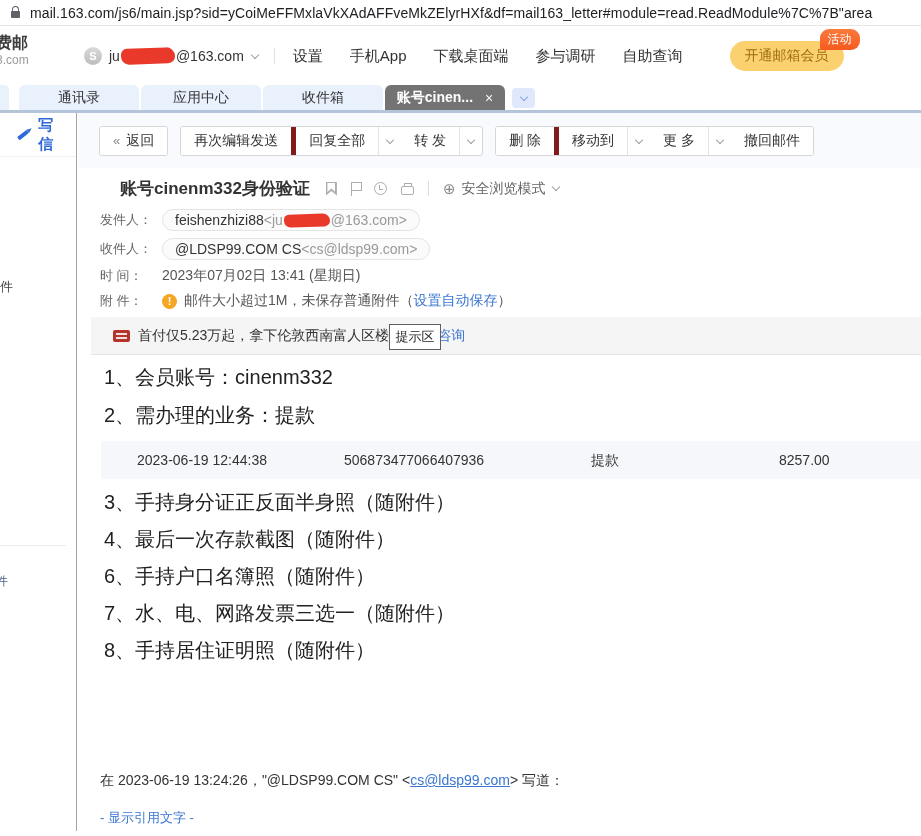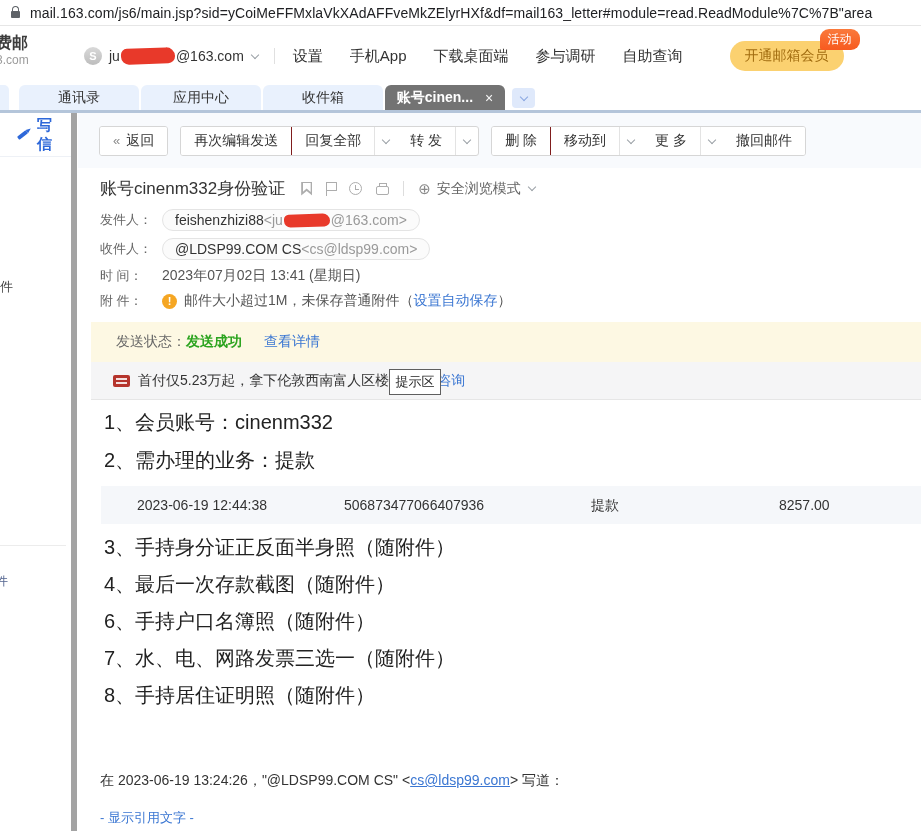--- a/index.html
+++ b/index.html
@@ -41,40 +41,40 @@
   .tabs { position:absolute; left:19px; top:0; display:flex; gap:2px; height:25px; }
   .tab { width:120px; height:25px; background:#e9f1fd; border-radius:6px 6px 0 0;
     display:flex; align-items:center; justify-content:center; font-size:14px; color:#333; cursor:pointer; }
   .tab.active { background:#737373; color:#fff; font-weight:bold; }
   .tab.active .tclose { font-weight:normal; margin-left:12px; font-size:14px; opacity:.95; cursor:pointer; }
   .tab-more { width:23px; height:20px; margin-left:5px; align-self:center; background:#dfe9fb; border-radius:4px;
     display:flex; align-items:center; justify-content:center; cursor:pointer; }
   .tab-more .chv { border-color:#89a6e0; margin:-2px 0 0 0; }
   .tab-sep { position:absolute; top:110px; left:0; right:0; height:3px; background:#b4c5da; }
   
-  .sidebar { position:absolute; top:113px; left:0; bottom:0; width:77px; background:#fff; border-right:6px solid #a3a3a3; }
+  .sidebar { position:absolute; top:113px; left:0; bottom:0; width:77px; background:#fff; border-right:1px solid #a3a3a3; }
   .compose { height:44px; display:flex; align-items:center; padding-left:17px; border-bottom:1px solid #eef1f6; cursor:pointer; }
   .pencil { position:relative; width:13px; height:4px; background:#2e68d9; border-radius:1px; transform:rotate(-38deg); margin-right:9px; }
   .pencil::after { content:""; position:absolute; right:-5px; top:0; border-top:2px solid transparent; border-bottom:2px solid transparent; border-left:5px solid #2e68d9; }
   .compose-label { color:#2e68d9; font-size:15px; font-weight:bold; letter-spacing:2px; }
   .side-partial { position:absolute; left:0; top:165px; font-size:13px; color:#444; }
   .side-divider { position:absolute; left:0; top:432px; width:66px; border-top:1px solid #ececec; }
   .side-frag { position:absolute; left:-4px; top:460px; font-size:12px; color:#53648f; }
   
   .main { position:absolute; top:113px; left:78px; right:0; bottom:0; background:#fff; }
   .toolstrip { height:55px; background:#f8fafd; display:flex; align-items:center; padding-left:21px; gap:12px; }
   .btngroup { display:flex; background:#fff; border:1px solid #d6d6d6; border-radius:3px; height:30px; overflow:hidden; }
   .tbtn { display:flex; align-items:center; padding:0 13px; font-size:14px; color:#333; cursor:pointer; white-space:nowrap; background:#fff; border:none; }
-  .tbtn + .tbtn { border-left:1px solid #7f1d1d; }
+  .tbtn + .tbtn { border-left:5px solid #7f1d1d; }
   .tbtn .mark { color:#8a8a8a; margin-right:6px; font-size:13px; }
   .split { display:flex; align-items:center; border-left:1px solid #e3e3e3; padding:0 8px; cursor:pointer; align-self:stretch; }
   .split .chv { margin:-2px 0 0 0; }
   
   .subject-row { display:flex; align-items:center; margin:9px 0 0 22px; }
-  .subject { font-size:17px; font-weight:normal; color:#333; margin-right:16px; }
+  .subject { font-size:17px; font-weight:bold; color:#333; margin-right:16px;margin-left:20px; }
   .ico { display:inline-block; margin-right:14px; cursor:pointer; }
   .ic-bookmark { width:11px; height:14px; background:#adadad; -webkit-clip-path:polygon(0 0,100% 0,100% 100%,50% 68%,0 100%); clip-path:polygon(0 0,100% 0,100% 100%,50% 68%,0 100%); position:relative; }
   .ic-bookmark::after { content:""; position:absolute; left:1.5px; top:1.5px; width:8px; height:9px; background:#fff; -webkit-clip-path:polygon(0 0,100% 0,100% 100%,50% 62%,0 100%); clip-path:polygon(0 0,100% 0,100% 100%,50% 62%,0 100%); }
   .ic-flag { width:9px; height:14px; border-left:1.5px solid #adadad; position:relative; }
   .ic-flag::after { content:""; position:absolute; left:0; top:0; width:9px; height:7px; border:1.5px solid #adadad; border-left:none; border-radius:0 1px 1px 0; }
   .ic-clock { width:13px; height:13px; border:1.5px solid #adadad; border-radius:50%; position:relative; }
   .ic-clock::after { content:""; position:absolute; left:4.5px; top:2px; width:3px; height:4px; border-left:1.5px solid #adadad; border-bottom:1.5px solid #adadad; }
   .ic-print { width:13px; height:9px; border:1.5px solid #adadad; border-radius:2px; position:relative; margin-top:3px; }
   .ic-print::before { content:""; position:absolute; left:2px; top:-4px; width:6px; height:3px; border:1.5px solid #adadad; border-bottom:none; }
   .vdiv { width:1px; height:15px; background:#ddd; margin-right:14px; }
@@ -254,25 +254,20 @@
       </div>
       <div class="mrow">
         <span class="mlabel">附 件：</span>
         <span class="warn">!</span>
         <span class="mtext">邮件大小超过1M，未保存普通附件（</span>
         <span class="link">设置自动保存</span>
         <span class="mtext">）</span>
       </div>
     </div>
 
-    <div class="statusbar">
-      <span class="lbl">发送状态：</span>
-      <span class="ok">发送成功</span>
-      <span class="link">查看详情</span>
-    </div>
 
     <div class="adbar">
       <span class="adbadge"></span>
       <span class="adtext">首付仅5.23万起，拿下伦敦西南富人区楼盘</span>
       <span class="link">免费咨询</span>
       <span class="tooltip">提示区</span>
     </div>
 
     <div class="bodyarea">
       <div class="bline first">1、会员账号：cinenm332</div>

